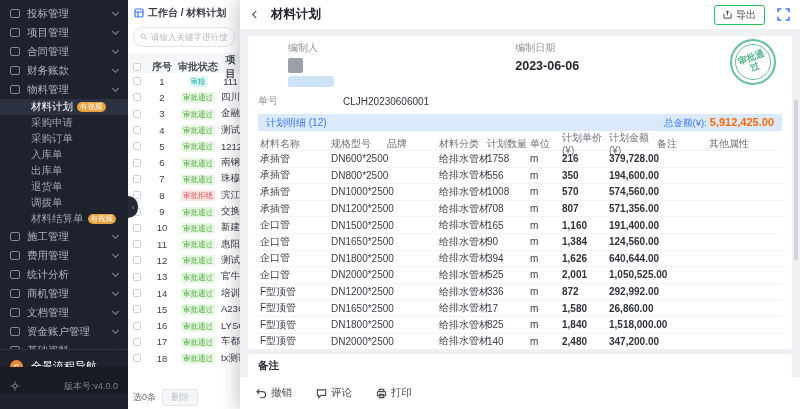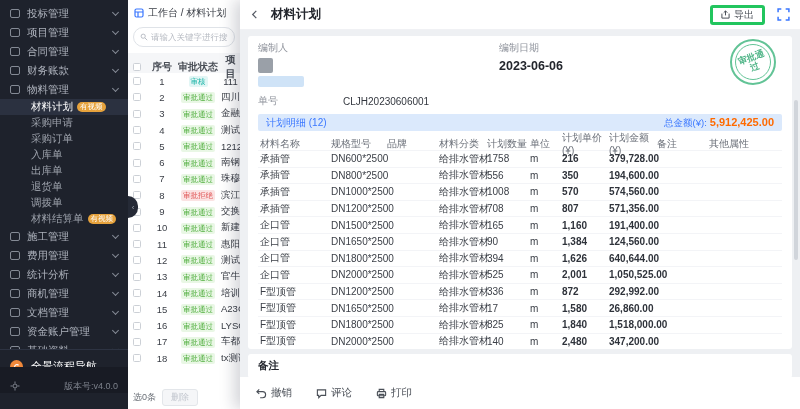--- a/index.html
+++ b/index.html
@@ -18,21 +18,21 @@
   .chev { margin-left:auto; width:5px; height:5px; border-right:1px solid #848a95; border-bottom:1px solid #848a95; transform:rotate(45deg); margin-top:-3px; }
   .mbadge { background:#e6a23c; color:#fff; font-size:7.5px; line-height:10px; height:10px; padding:0 3px; border-radius:5px; margin-left:4px; white-space:nowrap; }
   .nav-footer { position:absolute; left:0; right:0; bottom:26px; height:34px; background:#1e222c; border-top:1px solid #2d3342; display:flex; align-items:center; gap:8px; padding:8px 10px; color:#fff; font-size:11px; z-index:3; }
   .nav-orb { width:13px; height:13px; border-radius:50%; background:#f0883a; display:flex; align-items:center; justify-content:center; flex-shrink:0; }
   .nav-orb svg { width:8px; height:8px; }
   .version-bar { position:absolute; left:0; right:0; bottom:16px; height:26px; background:#181b24; display:flex; align-items:flex-end; justify-content:space-between; padding:0 10px; color:#7d828c; font-size:9px; z-index:3; }
   .collapse-tab { position:absolute; left:128px; top:196px; width:10px; height:22px; background:#252a36; color:#9aa0ab; border-radius:0 10px 10px 0; display:flex; align-items:center; justify-content:center; font-size:8px; z-index:5; cursor:pointer; }
 
   
   .list-panel { width:112px; flex-shrink:0; background:#fff; display:flex; flex-direction:column; overflow:hidden; }
-  .breadcrumb { height:25px; display:flex; align-items:center; gap:4px; padding:8px 6px; color:#383c44; font-size:10px; white-space:nowrap; }
+  .breadcrumb { height:25px; display:flex; align-items:center; gap:4px; padding:8px 6px; color:#383c44; font-size:10px; white-space:nowrap;font-weight:bold; }
   .bc-icon svg { width:10px; height:10px; display:block; }
   .search-wrap { padding:2px 5px 6px; }
   .search-box { height:20px; border:1px solid #dfe3e8; border-radius:10px; display:flex; align-items:center; gap:3px; padding:0 6px; }
   .search-box svg { width:8px; height:8px; flex-shrink:0; }
   .search-box input { border:none; outline:none; width:100%; font-size:8.5px; color:#606266; background:transparent; }
   .search-box input::placeholder { color:#b6bac2; }
   .l-grid { display:grid; grid-template-columns:16px 26px 46px 1fr; align-items:center; padding-left:5px;text-align:center; }
   .l-head { background:#f5f6f8; height:20px; color:#4a4f57; font-weight:bold; font-size:10px; }
   .l-rows { flex:1; overflow:hidden; }
   .l-row { height:16.3px; font-size:9.5px; cursor:pointer; }
@@ -45,27 +45,27 @@
   .l-footer { height:24px; display:flex; align-items:center; gap:6px; padding:0 5px; color:#6a6f77; font-size:9px;margin-top:6px; }
   .disabled-btn { background:#f5f6f8; border:1px solid #e3e6ea; color:#c3c7cf; border-radius:3px; padding:1px 8px; font-size:9px; cursor:not-allowed; }
 
   
   .drawer { flex:1; background:#eef0f3; display:flex; flex-direction:column; box-shadow:-6px 0 14px rgba(15,23,42,.18); position:relative; z-index:2; overflow:hidden; }
   .d-header { height:30px; background:#fff; border-bottom:1px solid #f0f1f4; display:flex; align-items:center; padding:0 10px; flex-shrink:0; }
   .back-btn { color:#575c66; display:flex; align-items:center; cursor:pointer; }
   .back-btn svg { width:9px; height:9px; }
   .d-title { font-weight:bold; font-size:12.5px; color:#23262d; margin-left:12px; }
   .d-actions { margin-left:auto; display:flex; align-items:center; gap:12px; }
-  .export-btn { border:3px solid #22c55e; border-radius:3px; height:20px; padding:0 8px; display:flex; align-items:center; gap:4px; color:#4a4f57; font-size:10px; background:#fff; cursor:pointer; }
+  .export-btn { border:1px solid #22c55e; border-radius:3px; height:20px; padding:0 8px; display:flex; align-items:center; gap:4px; color:#4a4f57; font-size:10px; background:#fff; cursor:pointer; }
   .export-btn svg { width:9px; height:9px; }
   .fs-btn { cursor:pointer; display:flex; } .fs-btn svg { width:13px; height:13px; }
   .d-body { flex:1; padding:6px 8px 0; display:flex; flex-direction:column; gap:5px; overflow:hidden; }
   .card { background:#fff; border-radius:3px; }
   .card-main { padding:5px 10px 0; position:relative; }
-  .info-grid { display:flex; }
+  .info-grid { display:flex;margin-left:30px; }
   .info-col-left { width:46%; } .info-col-right { flex:1; }
   .f-label { color:#8f939c; font-size:10px; }
   .avatar { width:15px; height:15px; background:#9aa0a8; border-radius:2px; margin-top:3px; }
   .blur-name { width:46px; height:11px; background:#cfe3f7; border-radius:2px; margin-top:3px; }
   .date-val { font-weight:bold; font-size:12.5px; color:#23262d; margin-top:4px; }
   .stamp { position:absolute; right:16px; top:3px; width:46px; height:46px; border:2px solid #52bd8b; border-radius:50%; display:flex; align-items:center; justify-content:center; opacity:.9; }
   .stamp::before { content:""; position:absolute; inset:3px; border:1px solid #52bd8b; border-radius:50%; }
   .stamp-text { transform:rotate(-20deg); color:#3fae7c; font-size:9px; font-weight:bold; width:28px; text-align:center; line-height:1.15; }
   .order-row { display:flex; margin-top:7px; font-size:10px; align-items:center; }
   .order-row .f-label { width:85px; }

